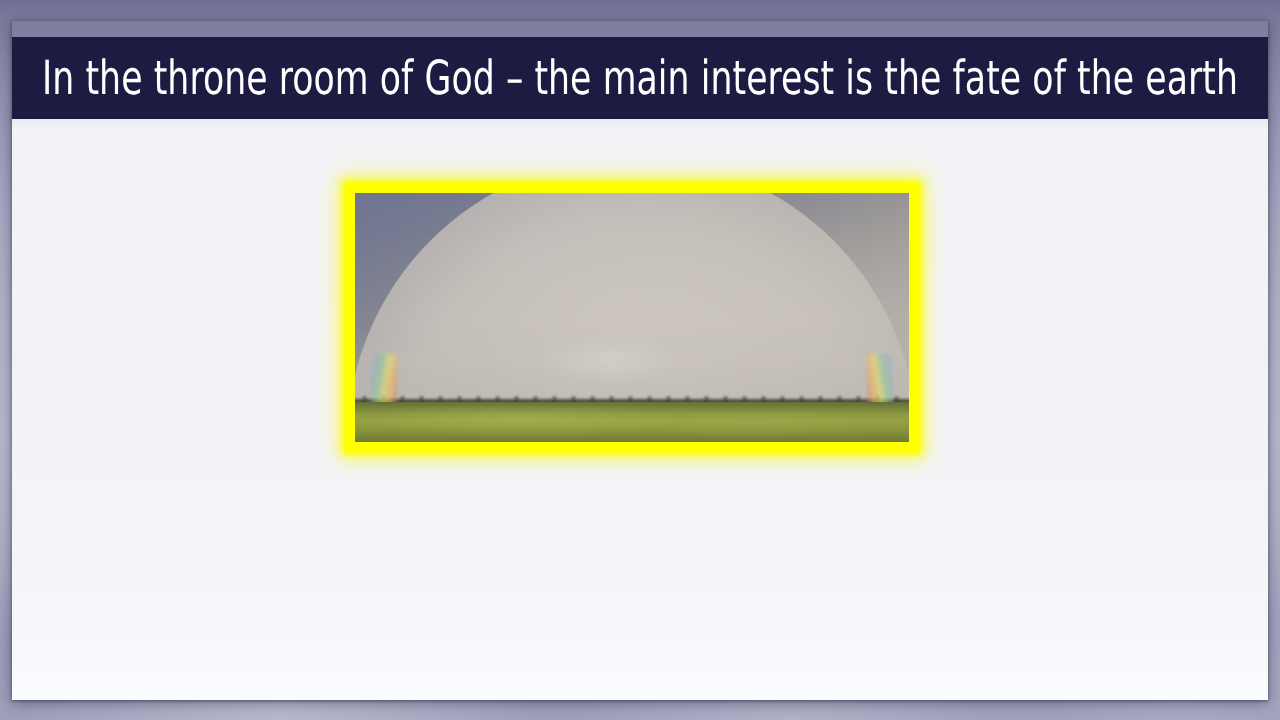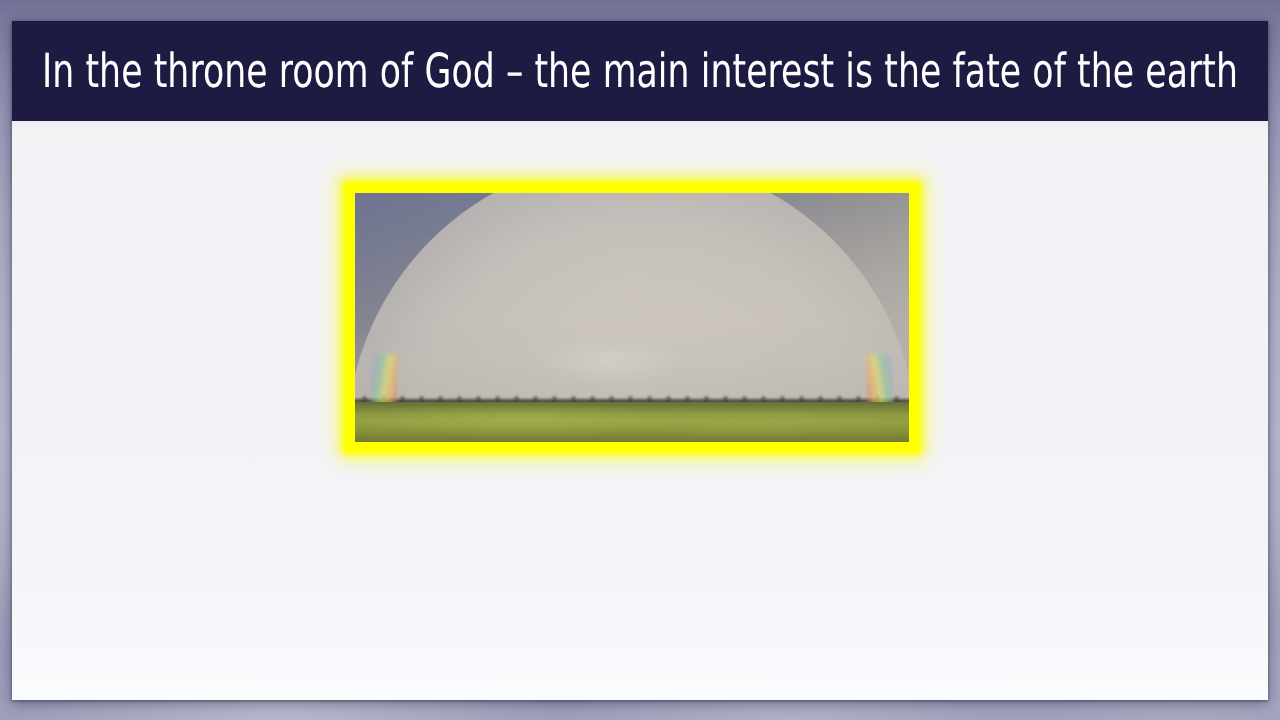--- a/index.html
+++ b/index.html
@@ -85,23 +85,23 @@
       rgba(150,150,175,0.05) 75%,
       rgba(255,255,255,0) 100%);
     pointer-events: none;
     z-index: 3;
   }
 
   
   #title-bar {
     position: absolute;
     left: 0;
-    top: 0;
+    top: 16px;
     width: 1256px;
-    height: 100px;
+    height: 82px;
     background: #1e1b42;
     z-index: 4;
     overflow: hidden;
   }
 
   #title-text {
     position: absolute;
     left: 30px;
     top: 50%;
     transform: translateY(-50%);

